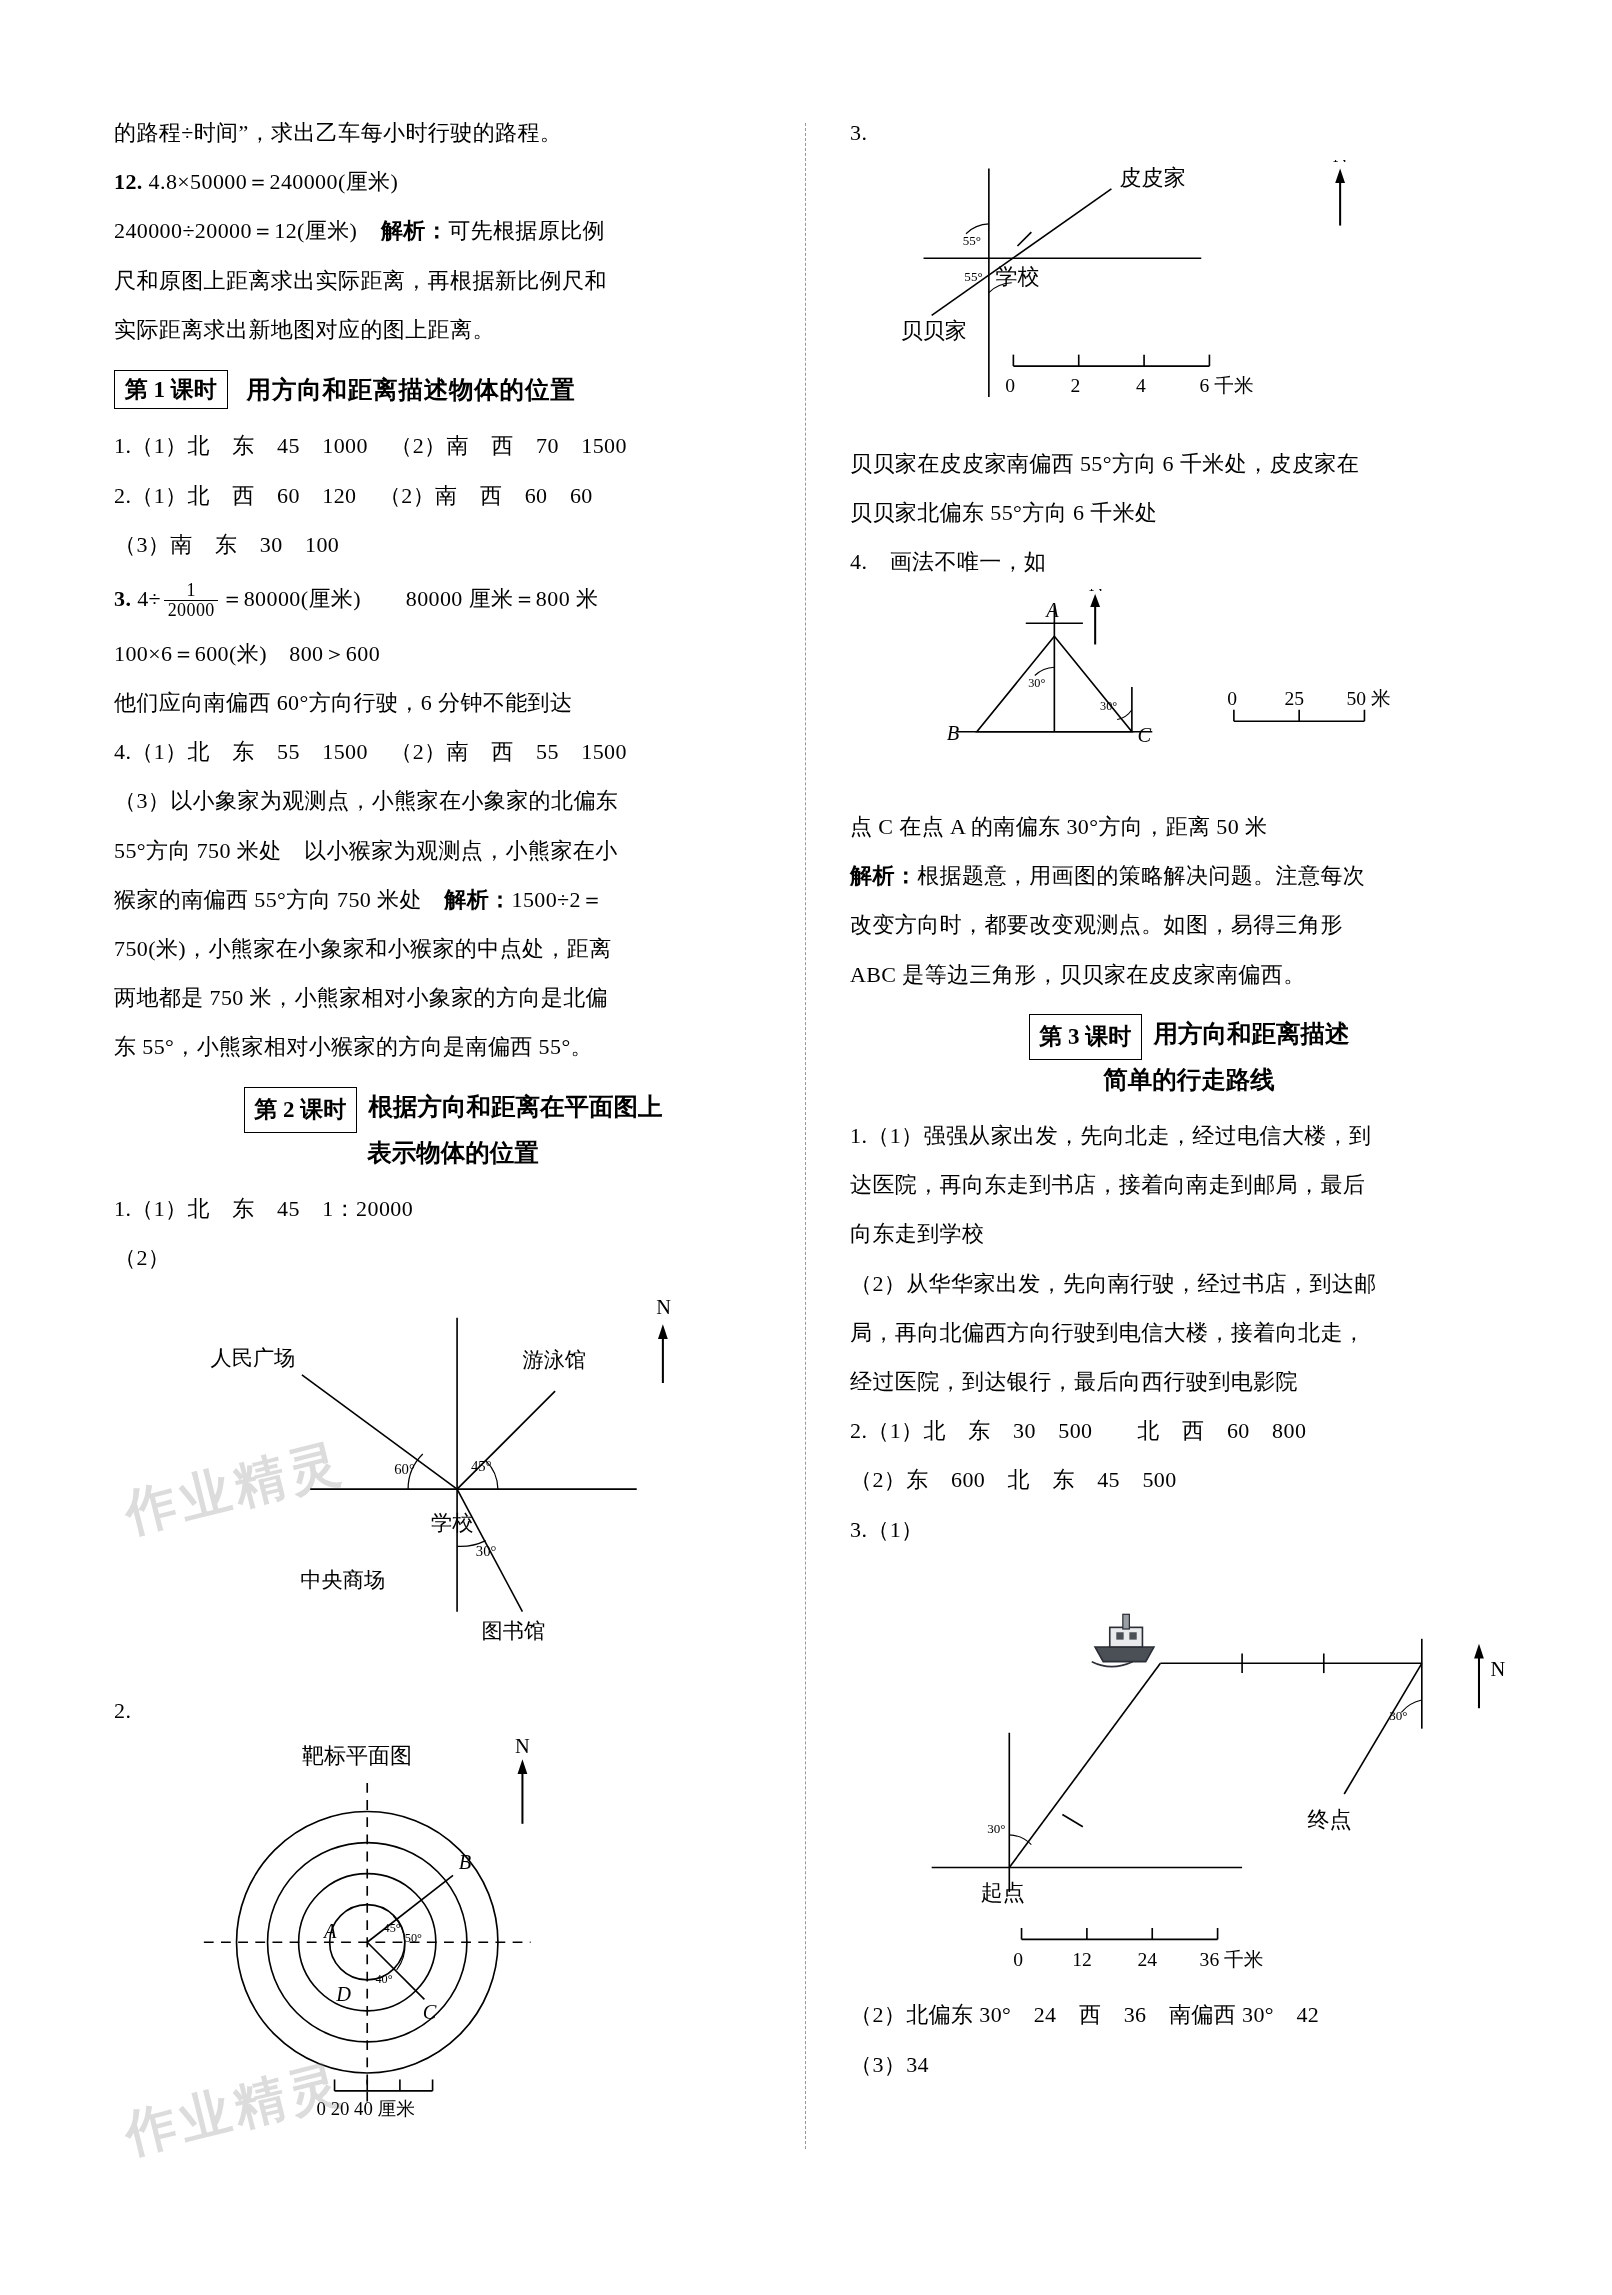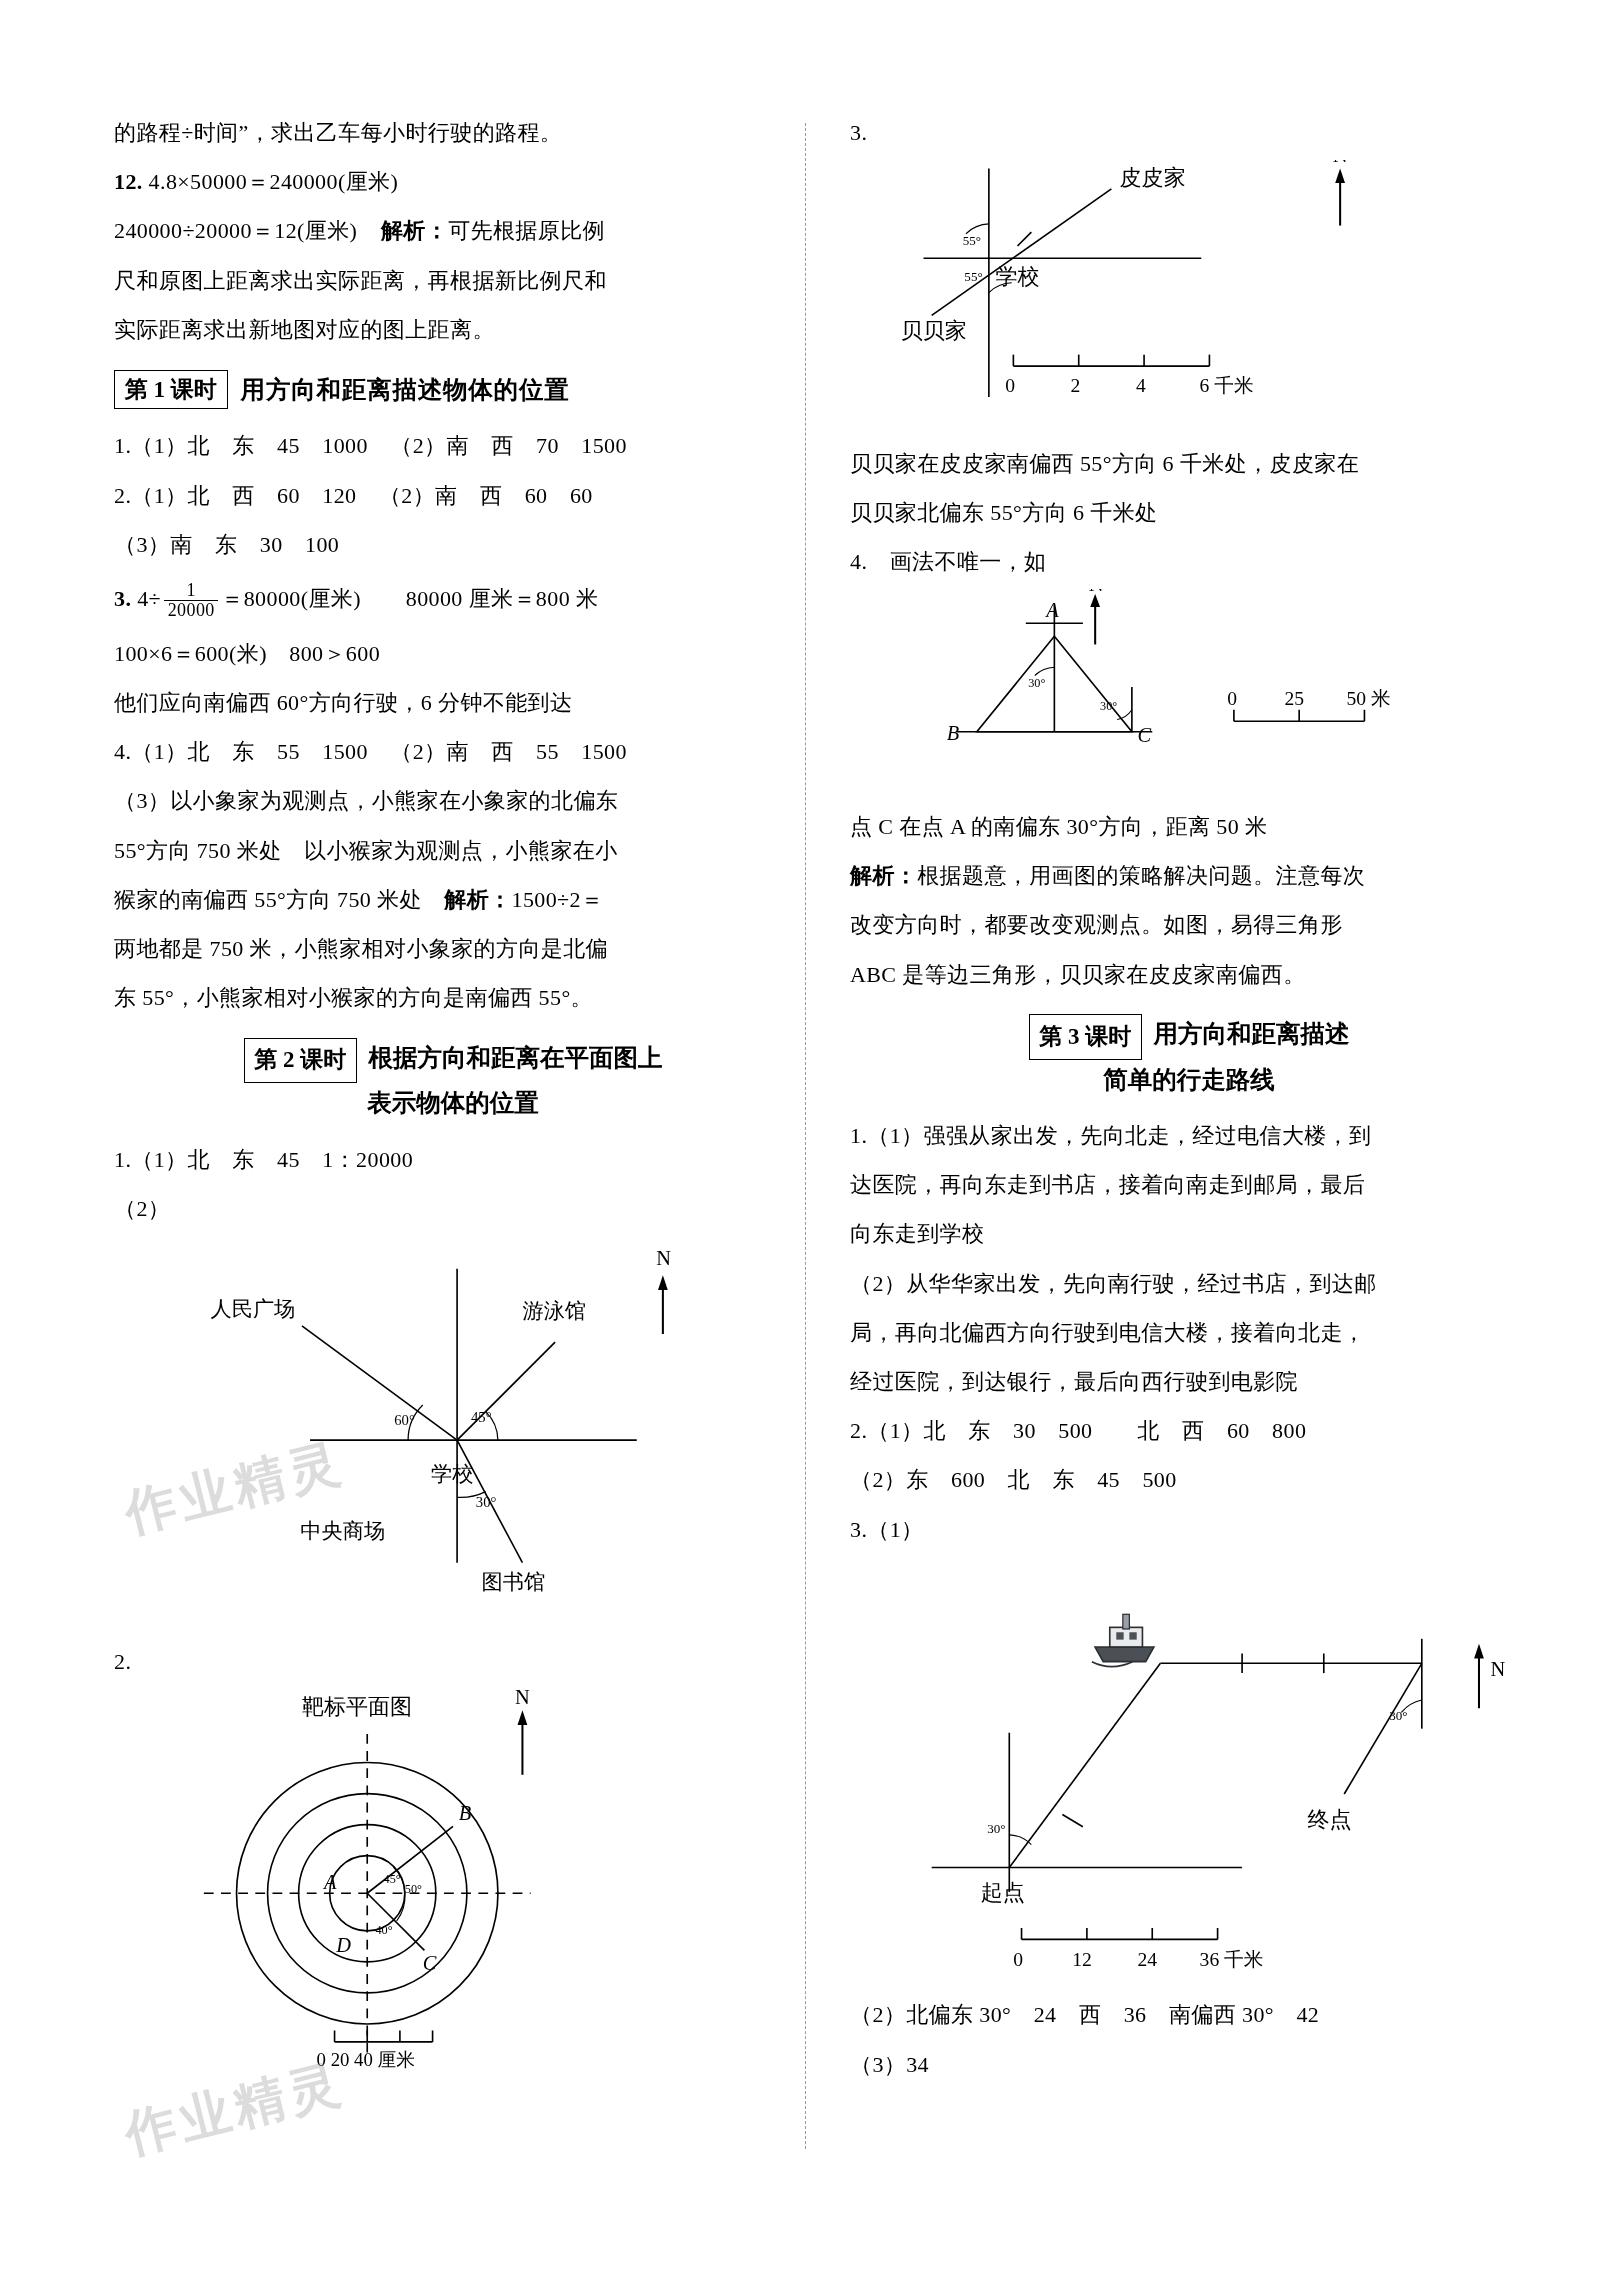--- a/index.html
+++ b/index.html
@@ -41,21 +41,21 @@
   .lesson-head{
     display:flex;
     align-items:center;
     margin:21px 0 18px 0;
   }
   .lesson-box{
     border:1.6px solid #000;
     font-weight:bold;
     font-size:23px;
     padding:3.3px 9.8px;
-    margin-right:13px;
+    margin-right:19px;
     white-space:nowrap;
   }
   .lesson-text{
     font-weight:bold;
     font-size:24.5px;
     letter-spacing:0.8px;
   }
   .lesson-head2{
     text-align:center;
     font-weight:bold;
@@ -137,20 +137,21 @@
     </p>
     <p>100×6＝600(米)　800＞600</p>
     <p>他们应向南偏西 60°方向行驶，6 分钟不能到达</p>
 
     <p>4.（1）北　东　55　1500　（2）南　西　55　1500</p>
     <p>（3）以小象家为观测点，小熊家在小象家的北偏东</p>
     <p>55°方向 750 米处　以小猴家为观测点，小熊家在小</p>
     <p>
       <span>猴家的南偏西 55°方向 750 米处　</span><span class="bold">解析：</span><span>1500÷2＝</span>
     </p>
+    <p>750(米)，小熊家在小象家和小猴家的中点处，距离</p>
     <p>两地都是 750 米，小熊家相对小象家的方向是北偏</p>
     <p>东 55°，小熊家相对小猴家的方向是南偏西 55°。</p>
 
     <div class="lesson-head2">
       <span class="lesson-box">第 2 课时</span><span>根据方向和距离在平面图上</span><br>
       <span>表示物体的位置</span>
     </div>
 
     <p>1.（1）北　东　45　1：20000</p>
     <p style="margin-bottom:0;">（2）</p>

